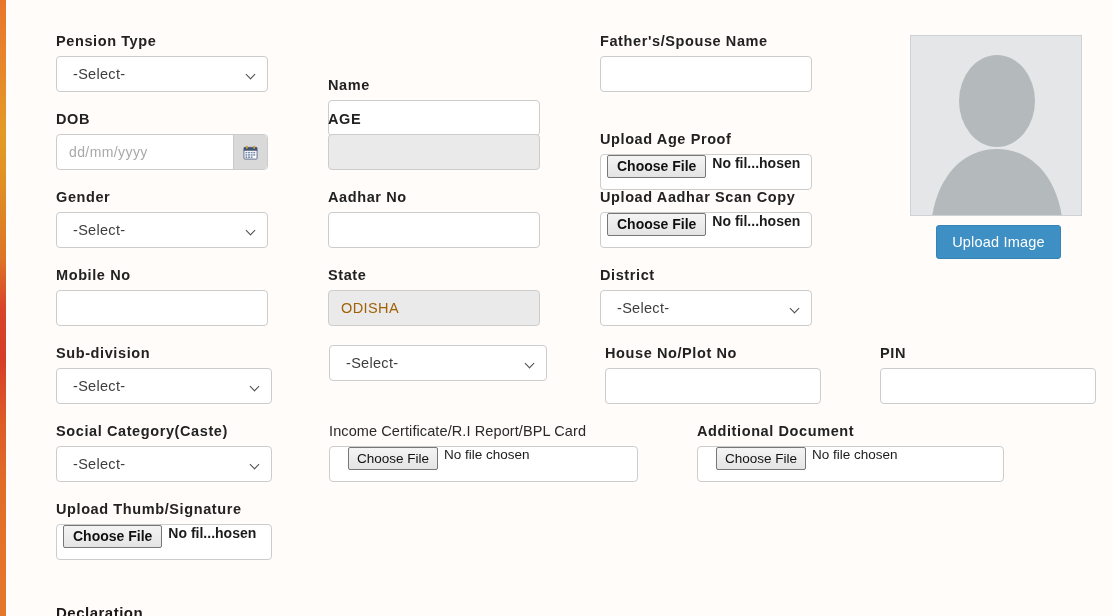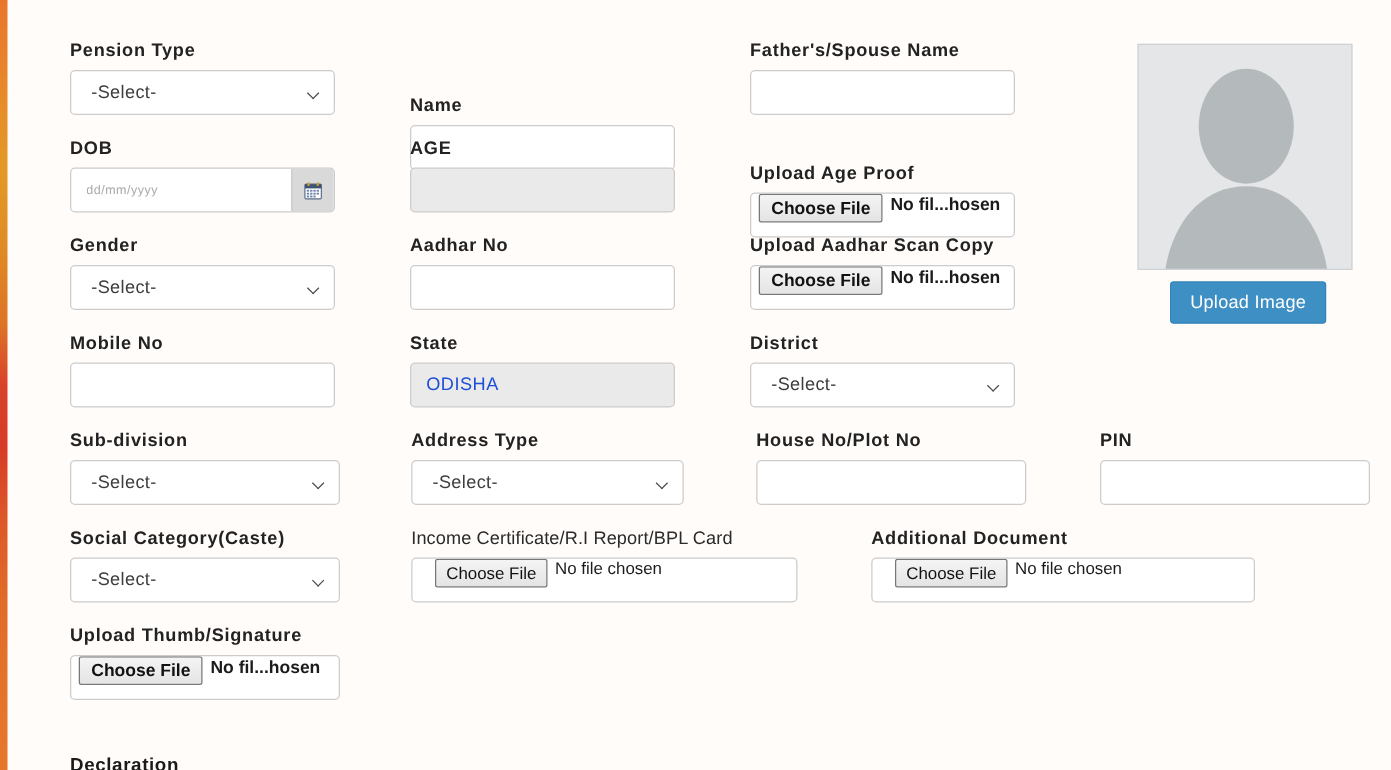--- a/index.html
+++ b/index.html
@@ -69,21 +69,21 @@
     background: #fff;
     font-family: "Liberation Sans", sans-serif;
     font-size: 14.5px;
     color: #3a3a3a;
     padding: 0 12px;
     outline: none;
   }
   .inp::placeholder { color: #a8a8a8; }
   .ro {
     background: #eaeaea;
-    color: #1d4ed8;
+    color: #a16207;
     line-height: 34px;
     letter-spacing: 0.4px;
   }
   .ro.empty { color: transparent; }
   .sel {
     -webkit-appearance: none;
     appearance: none;
     padding-left: 16px;
     padding-right: 28px;
     letter-spacing: 0.3px;
@@ -115,21 +115,21 @@
     border-radius: 4px;
     background: #fff;
     overflow: hidden;
   }
   .dateinp input {
     flex: 1 1 auto;
     border: 0;
     outline: none;
     background: transparent;
     font-family: "Liberation Sans", sans-serif;
-    font-size: 10px;
+    font-size: 14px;
     color: #3a3a3a;
     padding: 0 12px;
     min-width: 0;
   }
   .dateinp input::placeholder { color: #a9a9a9; letter-spacing: 0.4px; }
   .calbtn {
     flex: 0 0 34px;
     width: 34px;
     background: #d9d9d9;
     border-left: 1px solid #c9c9c9;
@@ -319,21 +319,20 @@
       <div class="lbl">Sub-division</div>
       <div class="selwrap">
         <select class="sel">
           <option>-Select-</option>
         </select>
         <span class="chev"></span>
       </div>
     </div>
 
     <div class="fld" style="left:325px; top:345px; width:218px;">
-      <div class="lbl">Address Type</div>
       <div class="selwrap">
         <select class="sel">
           <option>-Select-</option>
         </select>
         <span class="chev"></span>
       </div>
     </div>
 
     <div class="fld" style="left:601px; top:345px; width:216px;">
       <div class="lbl">House No/Plot No</div>

